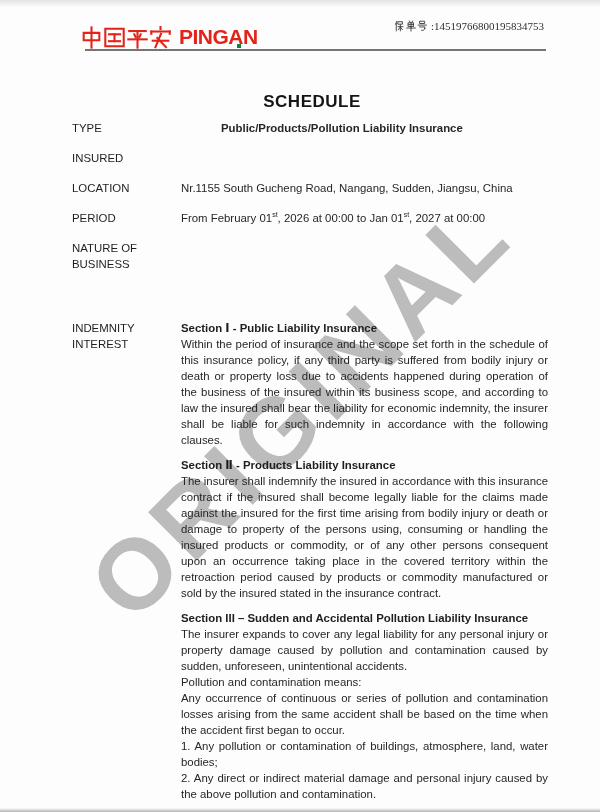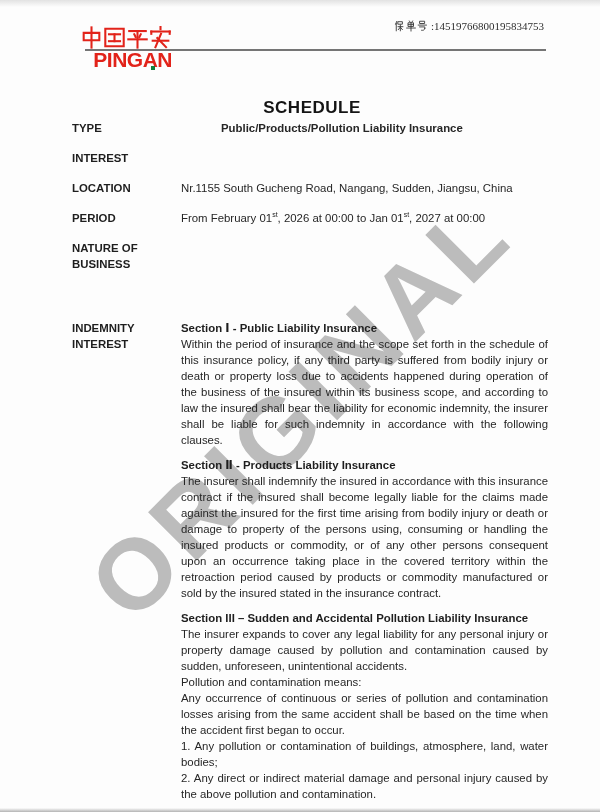--- a/index.html
+++ b/index.html
@@ -17,40 +17,40 @@
     position:absolute; top:108px; left:0; width:600px; height:600px;
     display:flex; align-items:center; justify-content:center;
     transform:rotate(-45deg); z-index:0; pointer-events:none;
   }
   .watermark span{
     font-size:100px; font-weight:bold; letter-spacing:7px;
     color:#bcbcbc; white-space:nowrap;
   }
   .content{position:relative; z-index:1;}
   
-  .logo{position:absolute; top:26px; left:80px; display:flex; align-items:flex-end;flex-direction:column;}
+  .logo{position:absolute; top:26px; left:80px; display:flex; }
   .logo svg{display:block;}
   .logo-en{position:relative; margin-left:7px; font-weight:bold; font-size:21px;
     letter-spacing:-0.5px; color:#e2231a; line-height:22px;}
   .green-dot{position:absolute; right:17px; bottom:1px; width:4px; height:4px;
     background:#0e7f3c;}
   .policy{position:absolute; top:20px; right:56px;
     font-family:"Liberation Serif","DejaVu Serif",serif; font-size:11px; color:#2e2e2e;
     display:flex; align-items:center;}
   .policy svg{margin-right:3px;}
   .rule{position:absolute; top:49px; left:85px; right:54px; height:2px; background:#757575;}
   
-  .title{position:absolute; top:84px; left:0; right:0; margin:14px; text-align:center;
+  .title{position:absolute; top:84px; left:0; right:0; margin:8px; text-align:center;
     font-size:17px; font-weight:bold; letter-spacing:.5px; color:#141414;padding-left:24px;}
   
   .body-col{position:absolute; top:120px; left:72px; right:52px;
     font-size:11.4px; line-height:16px;}
   .row{display:flex; margin-bottom:14px;}
   .row.nature{margin-bottom:48px;}
-  .lbl{flex:0 0 109px; font-weight:bold; color:#1e1e1e;}
+  .lbl{flex:0 0 109px; font-weight:normal; color:#1e1e1e;}
   .val{flex:1;}
   .val.bold{font-weight:bold;margin-left:40px;}
   .pre{white-space:pre-line;}
   sup{font-size:7px; line-height:0;}
   .section{margin-bottom:9px;}
   .section:last-child{margin-bottom:0;}
   .sec-h{font-weight:bold; color:#1e1e1e;}
   .para{margin:0; text-align:justify;}
   .glyph{fill:none; stroke-linecap:square;}
 </style>
@@ -143,21 +143,21 @@
     <h1 class="title">SCHEDULE</h1>
 
     <div class="body-col">
 
       <div class="row">
         <div class="lbl">TYPE</div>
         <div class="val bold">Public/Products/Pollution Liability Insurance</div>
       </div>
 
       <div class="row">
-        <div class="lbl">INTEREST</div>
+        <div class="lbl">INSURED</div>
       </div>
 
       <div class="row">
         <div class="lbl">LOCATION</div>
         <div class="val">Nr.1155 South Gucheng Road, Nangang, Sudden, Jiangsu, China</div>
       </div>
 
       <div class="row">
         <div class="lbl">PERIOD</div>
         <div class="val"><span>From February 01</span><sup>st</sup><span>, 2026 at 00:00 to Jan 01</span><sup>st</sup><span>, 2027 at 00:00</span></div>

